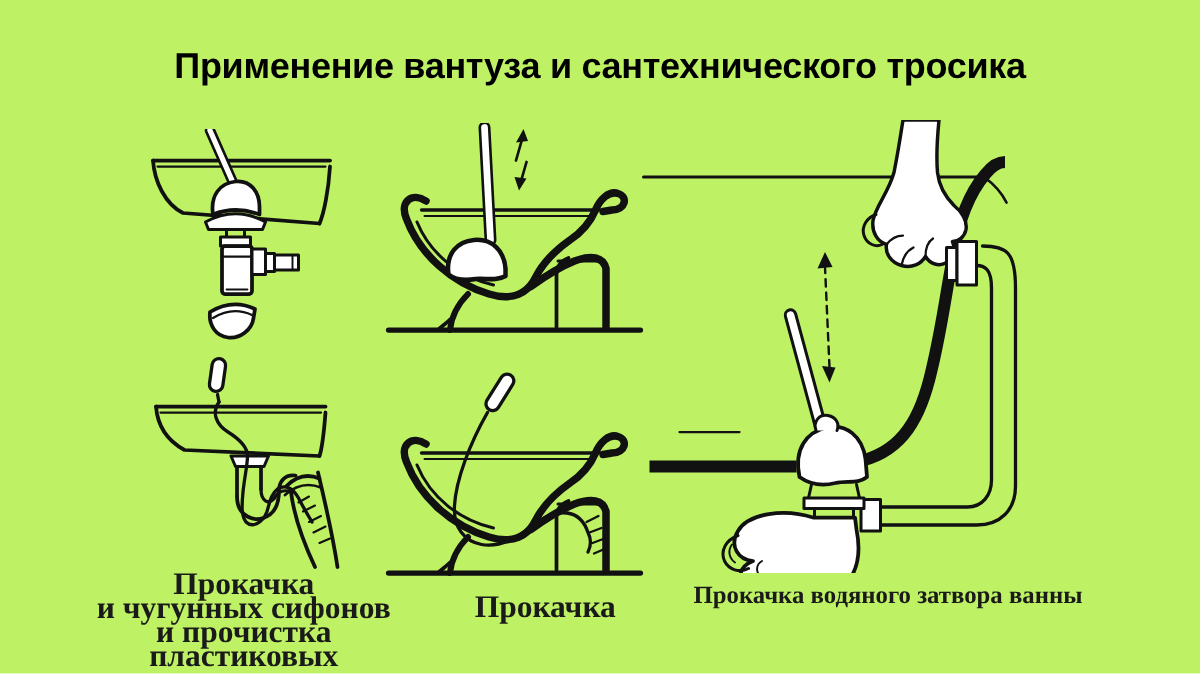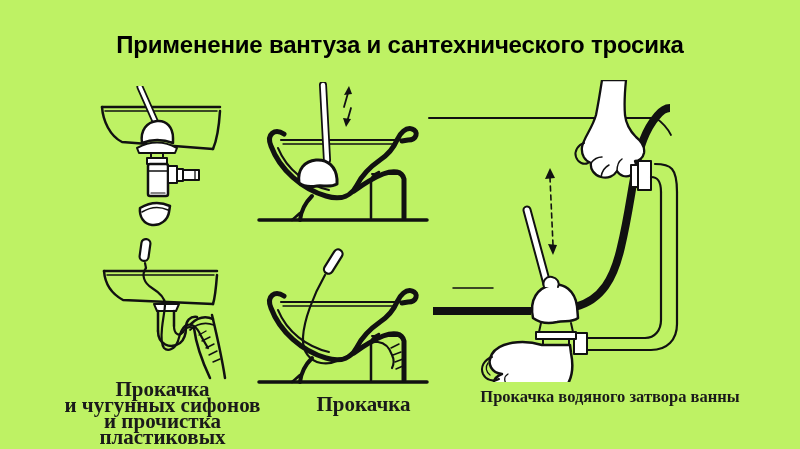--- a/index.html
+++ b/index.html
@@ -200,17 +200,17 @@
   <div class="caption" style="left:40px;top:381px;width:245px;">
     <div>Прокачка</div>
     <div>и чугунных сифонов</div>
     <div>и прочистка пластиковых</div>
   </div>
 
   <div class="caption" style="left:276px;top:396px;width:175px;">
     <div>Прокачка</div>
   </div>
 
-  <div class="caption wide" style="left:450px;top:389px;width:320px;">
+  <div class="caption wide" style="left:432px;top:389px;width:320px;">
     <div>Прокачка водяного затвора ванны</div>
   </div>
 
 </div>
 
 </body></html>

